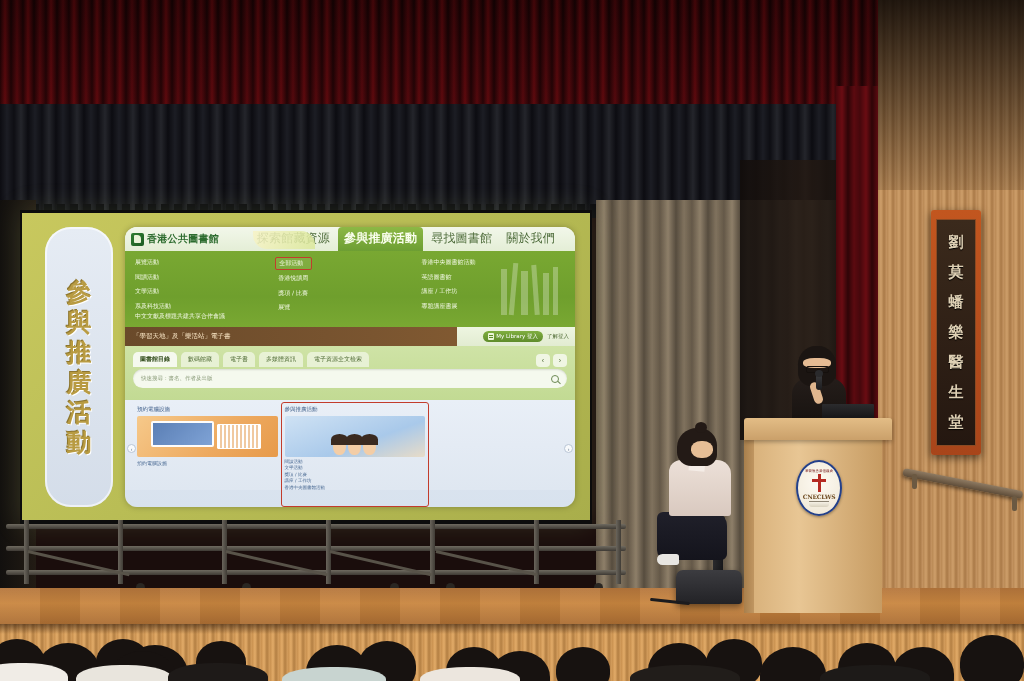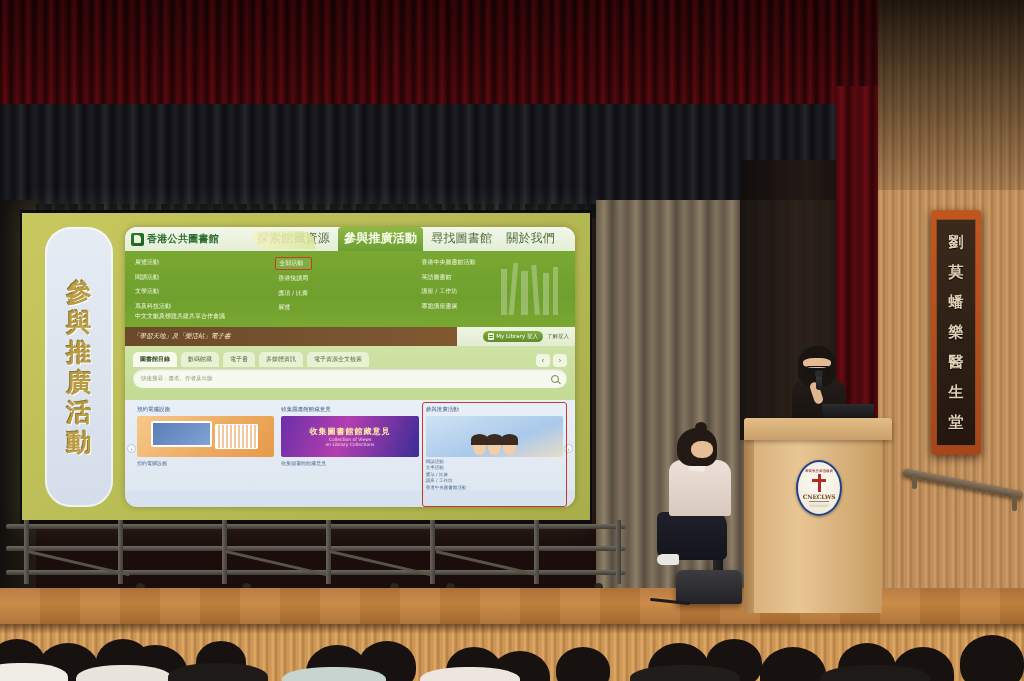--- a/index.html
+++ b/index.html
@@ -201,21 +201,21 @@
     position: absolute; right: 8px; top: 10px; width: 72px; height: 58px;
     opacity: .35;
   }
 
   
   .banner-strip {
     position: relative; height: 19px; display: flex; align-items: center;
     background: linear-gradient(90deg, #6a4a2a 0%, #7a5530 55%, #8a5f33 100%);
   }
   .banner-caption {
-    font-size: 6.5px; color: #ffeccb; padding-left: 8px; font-style: italic;
+    font-size: 6.5px; color: #ffeccb; padding-left: 8px; 
     font-family: "DejaVu Sans", sans-serif;
   }
   .carousel-dots { margin-left: auto; display: flex; align-items: center; gap: 3px; padding-right: 6px; }
   .cdot { width: 3.5px; height: 3.5px; border-radius: 50%; background: #f3ead8; }
   .cdot.on { background: #e8d24a; }
   .cctrl { font-size: 5px; color: #f3ead8; }
   .banner-right {
     position: absolute; right: 0; top: 0; width: 118px; height: 100%;
     background: linear-gradient(180deg, #eef5e1, #e2ecd1);
     display: flex; align-items: center; justify-content: flex-end; gap: 4px;
@@ -685,29 +685,20 @@
         <div class="cards-zone">
           <div class="carousel-nav" style="left:2px;">‹</div>
           <div class="carousel-nav" style="right:2px;">›</div>
 
           <div class="card">
             <div class="card-title">預約電腦設施</div>
             <div class="card-img img-computer"></div>
             <div class="card-link">預約電腦設施</div>
           </div>
 
-          <div class="card">
-            <div class="card-title">收集圖書館館藏意見</div>
-            <div class="card-img img-purple">
-              <div class="ch">收集圖書館館藏意見</div>
-              <div class="en1">Collection of Views</div>
-              <div class="en2">on Library Collections</div>
-            </div>
-            <div class="card-link">收集圖書館館藏意見</div>
-          </div>
 
           <div class="card">
             <div class="card-highlight"></div>
             <div class="card-title">參與推廣活動</div>
             <div class="card-img img-people">
               <span class="face"></span>
               <span class="face"></span>
               <span class="face"></span>
             </div>
             <div class="card-list">

